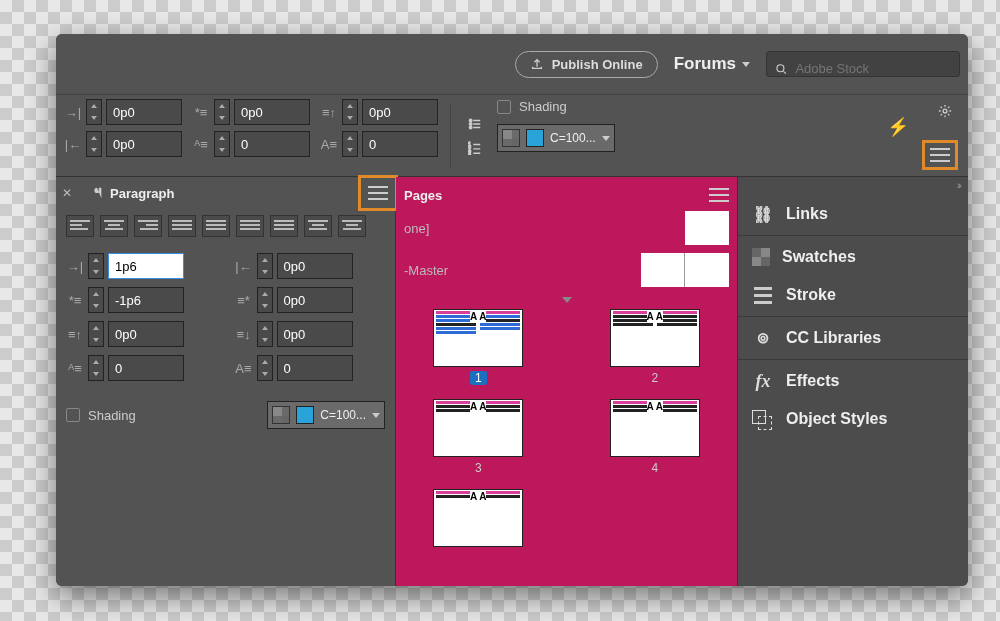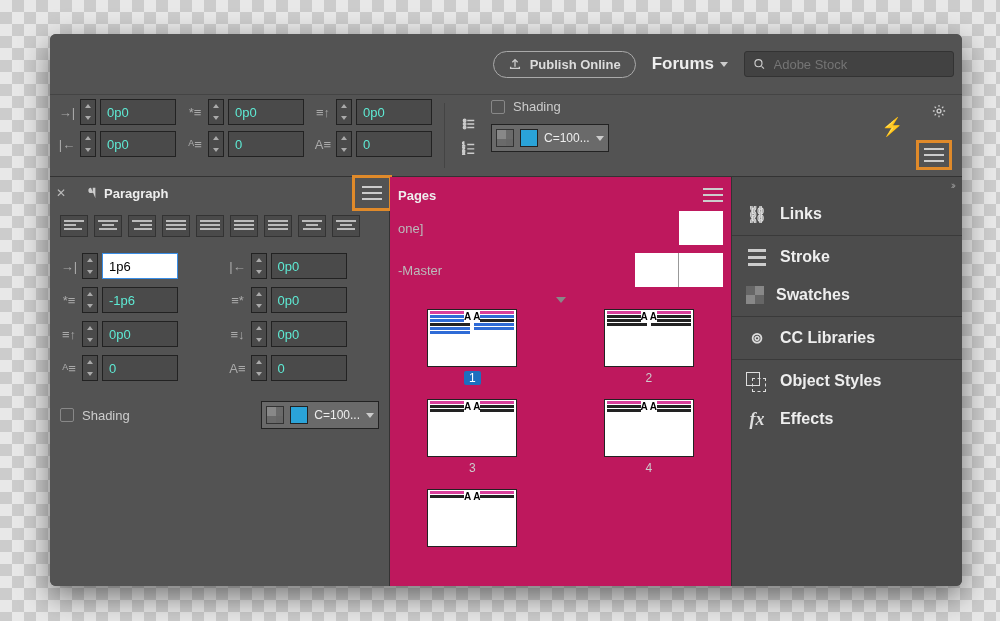--- a/index.html
+++ b/index.html
@@ -7,21 +7,21 @@
     background:
       linear-gradient(45deg,#ccc 25%,transparent 25%,transparent 75%,#ccc 75%),
       linear-gradient(45deg,#ccc 25%,transparent 25%,transparent 75%,#ccc 75%);
     background-size: 24px 24px;
     background-position: 0 0, 12px 12px;
     background-color: #e8e8e8;
     width: 1000px; height: 621px;
     overflow: hidden;
   }
   .window {
-    position: absolute; left: 50px; top: 34px;
+    position: absolute; left: 56px; top: 34px;
     width: 912px; height: 552px;
     background: #535353; color: #ccc;
     border-radius: 6px;
     box-shadow: 0 10px 30px rgba(0,0,0,.5);
     overflow: hidden;
     font-size: 13px;
   }
   
   .topbar {
     height: 60px;
@@ -32,42 +32,42 @@
   .btn-pill {
     border: 1.5px solid #aaa; border-radius: 18px;
     padding: 5px 14px;
     display: flex; gap: 8px; align-items: center;
     font-weight: 600; color: #ddd;
   }
   .topbar .forums { display:flex; align-items:center; gap:6px; font-size:17px; font-weight:700; color:#eee;}
   .caret-down { width:0;height:0;border-left:4px solid transparent;border-right:4px solid transparent;border-top:5px solid #ccc; }
   .search-stock {
     background:#424242; border:1px solid #333; border-radius:3px;
-    height:26px; width:210px; display:flex; align-items:center; gap:8px; padding:0 8px;
+    height:26px; width:194px; display:flex; align-items:flex-end; gap:8px; padding:0 8px;
     color:#777;
   }
   .search-stock input { background:transparent; border:none; color:#888; font-size:13px; width:100%; outline:none; }
   
   .ctrlstrip {
     background:#535353; height:82px;
     display:flex; gap:10px; padding:4px 8px;
     border-top:1px solid #444;
   }
   .ctrl-col { display:flex; flex-direction:column; gap:6px; }
   .numbox {
     display:flex; align-items:center; gap:4px;
   }
   .numbox .icon { width:18px; display:flex; justify-content:center; color:#aaa; }
   .spin { width:16px; height:26px; border:1px solid #222; background:#4a4a4a; display:flex; flex-direction:column; }
   .spin div { flex:1; display:flex; align-items:center; justify-content:center; }
   .spin .up::before { content:""; border-left:3px solid transparent;border-right:3px solid transparent;border-bottom:4px solid #aaa; }
   .spin .dn::before { content:""; border-left:3px solid transparent;border-right:3px solid transparent;border-top:4px solid #aaa; }
   .numinput {
     width:76px; height:26px; background:#4a4a4a; border:1px solid #222;
-    color:#5eead4; padding:0 6px; font-size:13px;
+    color:#ffffff; padding:0 6px; font-size:13px;
   }
   .numinput.focus { background:#fff; color:#000; border:1.5px solid #3a8ee6; }
   .ctrl-sep { width:1px; background:#444; margin:4px 2px; }
   .listicons { width:24px; display:flex; flex-direction:column; gap:10px; align-items:center; justify-content:center; }
   .shading-row { display:flex; gap:8px; align-items:center; }
   .chk { width:14px; height:14px; border:1.5px solid #888; border-radius:2px; display:inline-block; }
   .swatch-combo {
     display:flex; align-items:center; gap:6px;
     border:1px solid #222; background:#6a6a6a; padding:2px 4px; height:28px;
   }
@@ -584,43 +584,43 @@
     <div class="rail">
       <div class="toprow">
           <span class="chev">››</span>
         </div>
       <div class="rail-item">
           <span class="ri links">⛓</span>
           <span>Links</span>
         </div>
       <div class="rail-sep"></div>
       <div class="rail-item">
+          <span class="ri swatches"></span>
+          <span>Swatches</span>
+        </div>
+      <div class="rail-item">
           <span class="ri stroke">
             <div class="hambars">
               <span></span>
               <span></span>
               <span></span>
             </div>
           </span>
           <span>Stroke</span>
         </div>
-      <div class="rail-item">
-          <span class="ri swatches"></span>
-          <span>Swatches</span>
-        </div>
       <div class="rail-sep"></div>
       <div class="rail-item">
           <span class="ri cc">⊚</span>
           <span>CC Libraries</span>
         </div>
       <div class="rail-sep"></div>
       <div class="rail-item">
+          <span class="ri fx">fx</span>
+          <span>Effects</span>
+        </div>
+      <div class="rail-item">
           <span class="ri obj"></span>
           <span>Object Styles</span>
         </div>
-      <div class="rail-item">
-          <span class="ri fx">fx</span>
-          <span>Effects</span>
-        </div>
     </div>
 
   </div>
 </div>
 
 </body></html>

